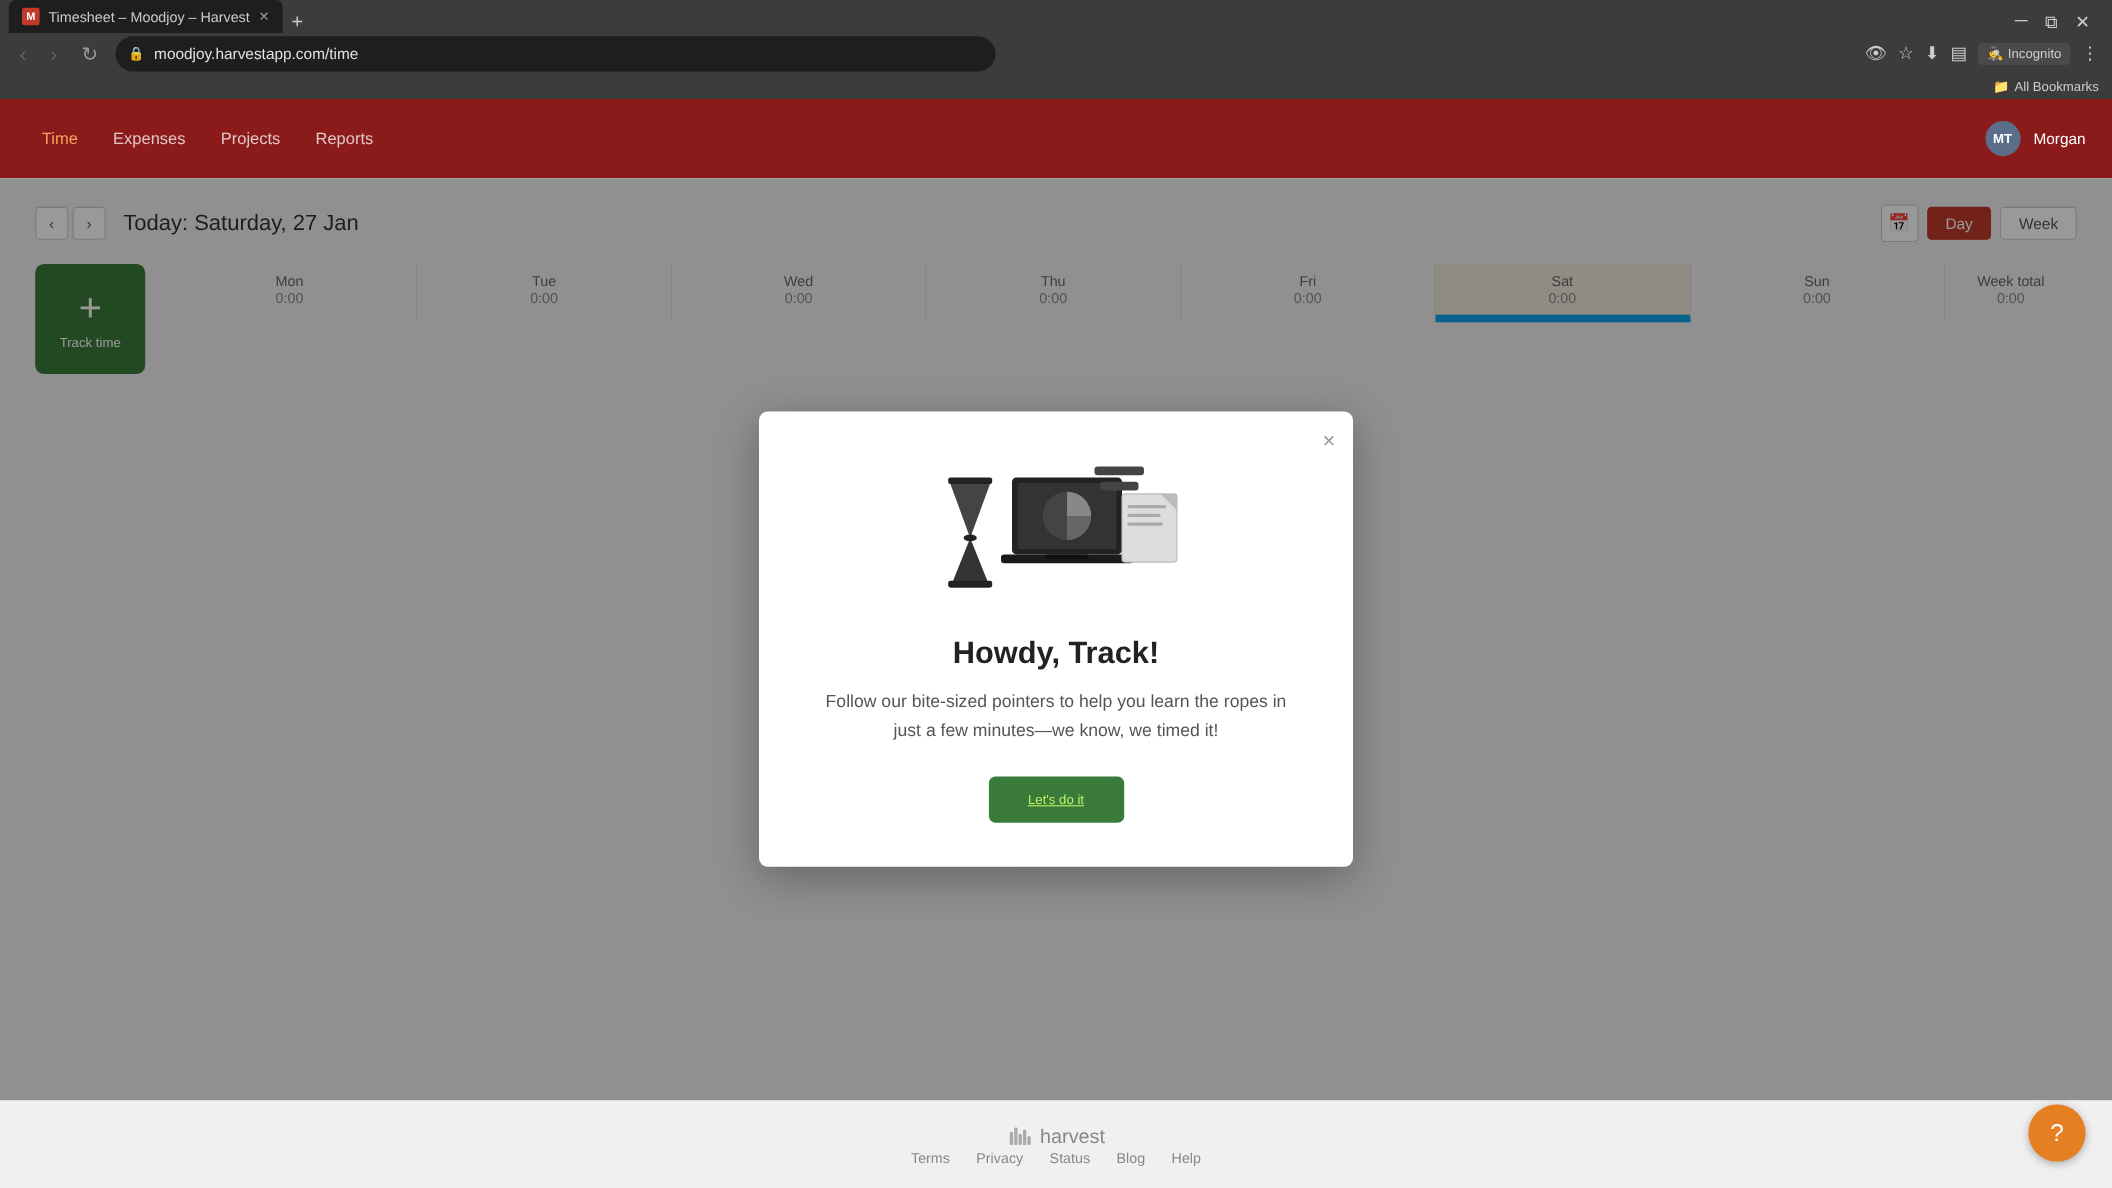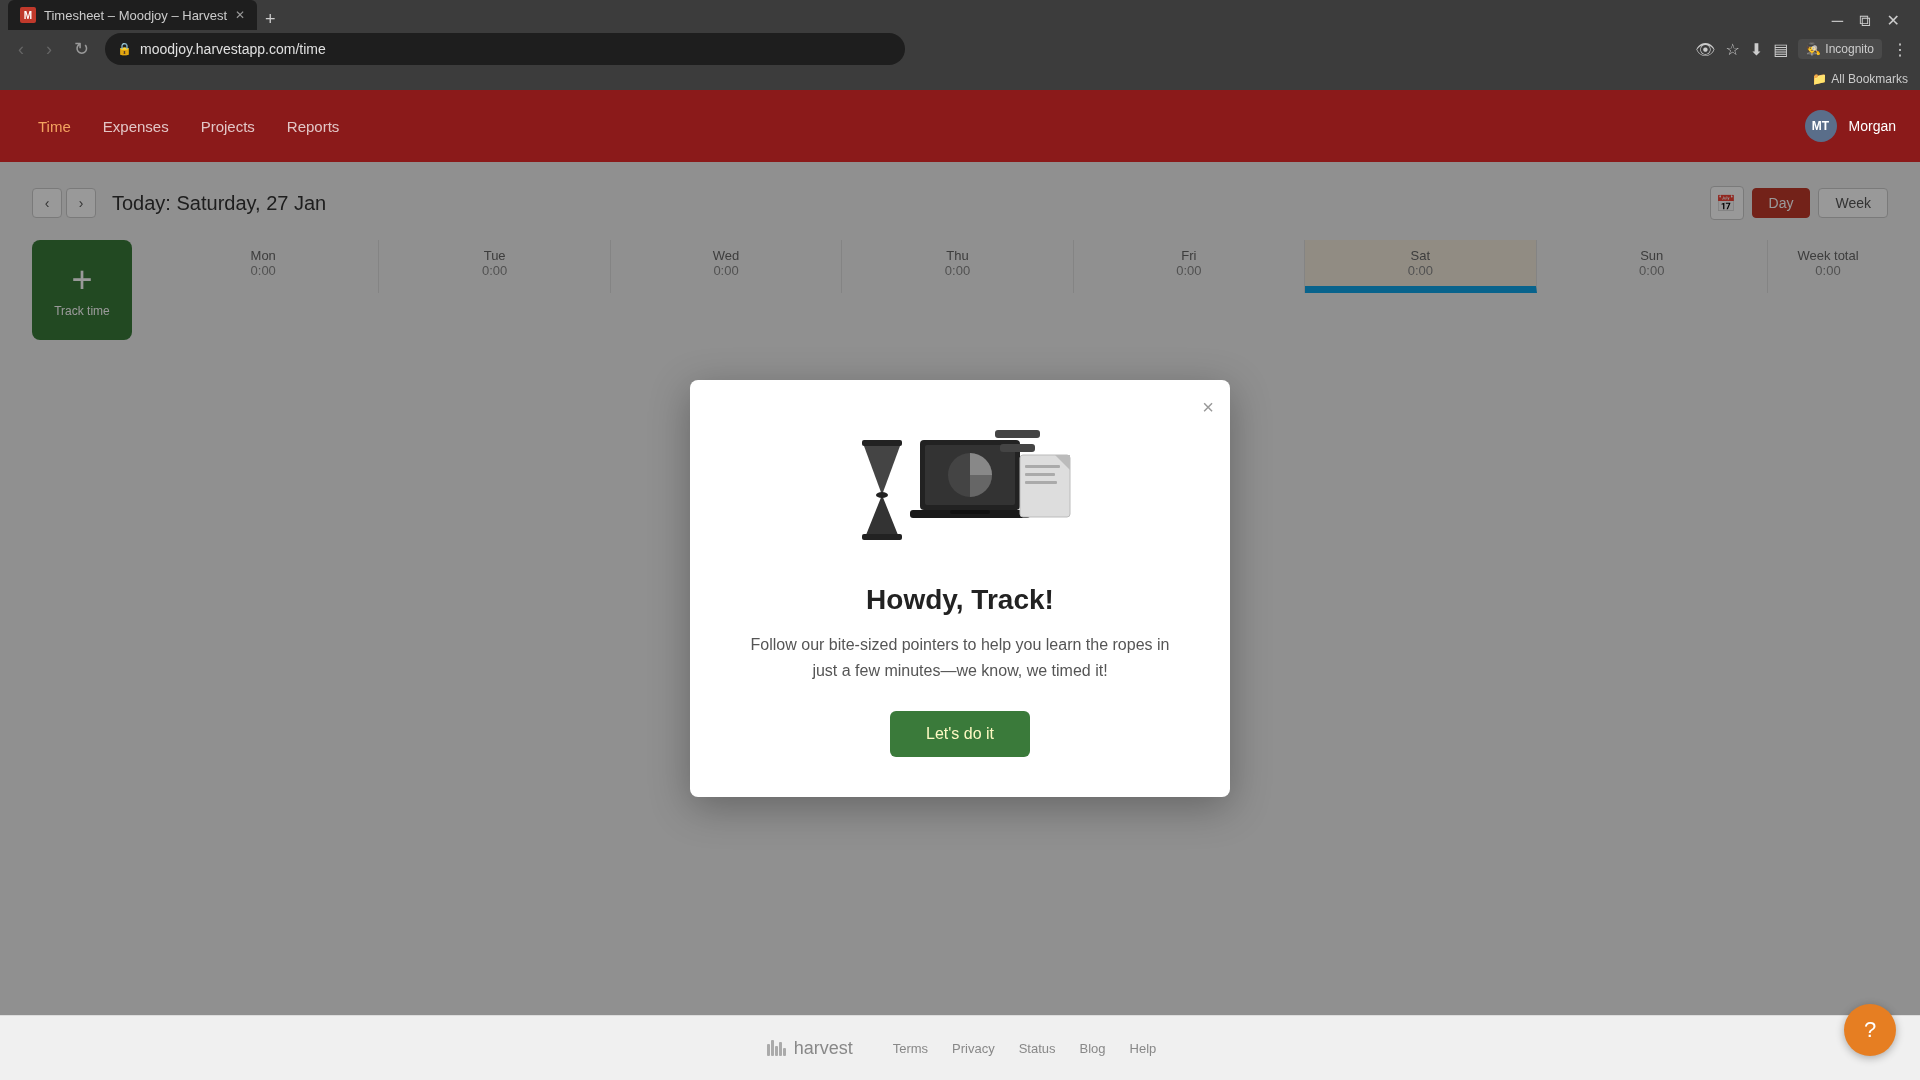--- a/index.html
+++ b/index.html
@@ -60,36 +60,36 @@
     .days-columns { display: flex; flex: 1; }
     .day-col { flex: 1; text-align: center; padding: 8px 4px; border-right: 1px solid #ddd; }
     .day-col.today { background: rgba(255,200,100,0.15); border-bottom: 7px solid #0ea5e9; }
     .day-name { font-size: 13px; color: #666; }
     .day-hours { font-size: 13px; color: #888; }
     .week-total-col { width: 120px; text-align: center; padding: 8px; }
     .week-total-label { font-size: 13px; color: #666; }
     .week-total-hours { font-size: 13px; color: #888; }
 
     
-    .app-footer { background: #f0f0f0; padding: 20px; display: flex; align-items: center; justify-content: center; gap: 40px; border-top: 1px solid #ddd; }
+    .app-footer { background: #f0f0f0; padding: 20px; display: flex; align-items: center; justify-content: center; border-top: 1px solid #ddd; flex-direction: column; }
     .footer-logo { color: #888; font-size: 20px; display: flex; align-items: center; gap: 6px; }
     .footer-links { display: flex; gap: 24px; }
     .footer-link { color: #888; font-size: 13px; text-decoration: none; cursor: pointer; }
 
     
     .help-btn { position: fixed; bottom: 24px; right: 24px; width: 52px; height: 52px; background: #e67e22; border-radius: 50%; display: flex; align-items: center; justify-content: center; color: white; font-size: 22px; cursor: pointer; z-index: 100; box-shadow: 0 2px 8px rgba(0,0,0,0.3); }
 
     
     .modal-overlay { position: absolute; top: 0; left: 0; right: 0; bottom: 0; background: rgba(0,0,0,0.4); display: flex; align-items: center; justify-content: center; z-index: 50; }
     .modal { background: white; border-radius: 8px; width: 540px; padding: 40px 48px; position: relative; text-align: center; box-shadow: 0 10px 40px rgba(0,0,0,0.3); }
     .modal-close { position: absolute; top: 16px; right: 16px; background: none; border: none; font-size: 20px; color: #999; cursor: pointer; }
     .modal-illustration { height: 140px; display: flex; align-items: center; justify-content: center; margin-bottom: 24px; }
     .modal-title { font-size: 28px; color: #222; font-weight: 600; margin-bottom: 16px; }
     .modal-text { font-size: 16px; color: #555; line-height: 1.6; margin-bottom: 28px; }
-    .modal-btn { background: #3a7a3a; color: #fef9c3; border: none; padding: 14px 36px; border-radius: 6px; font-size: 16px; cursor: pointer; font-weight: 500; }
+    .modal-btn { background: #3a7a3a; color: #bef264; border: none; padding: 14px 36px; border-radius: 6px; font-size: 12px; cursor: pointer; font-weight: 500; text-decoration: underline; }
   </style>
 </head>
 <body>
 
 <div class="browser-chrome">
   <div class="browser-tabs">
     <div class="browser-tab">
       <div class="favicon">M</div>
       <span>Timesheet – Moodjoy – Harvest</span>
       <span class="tab-close">✕</span>

